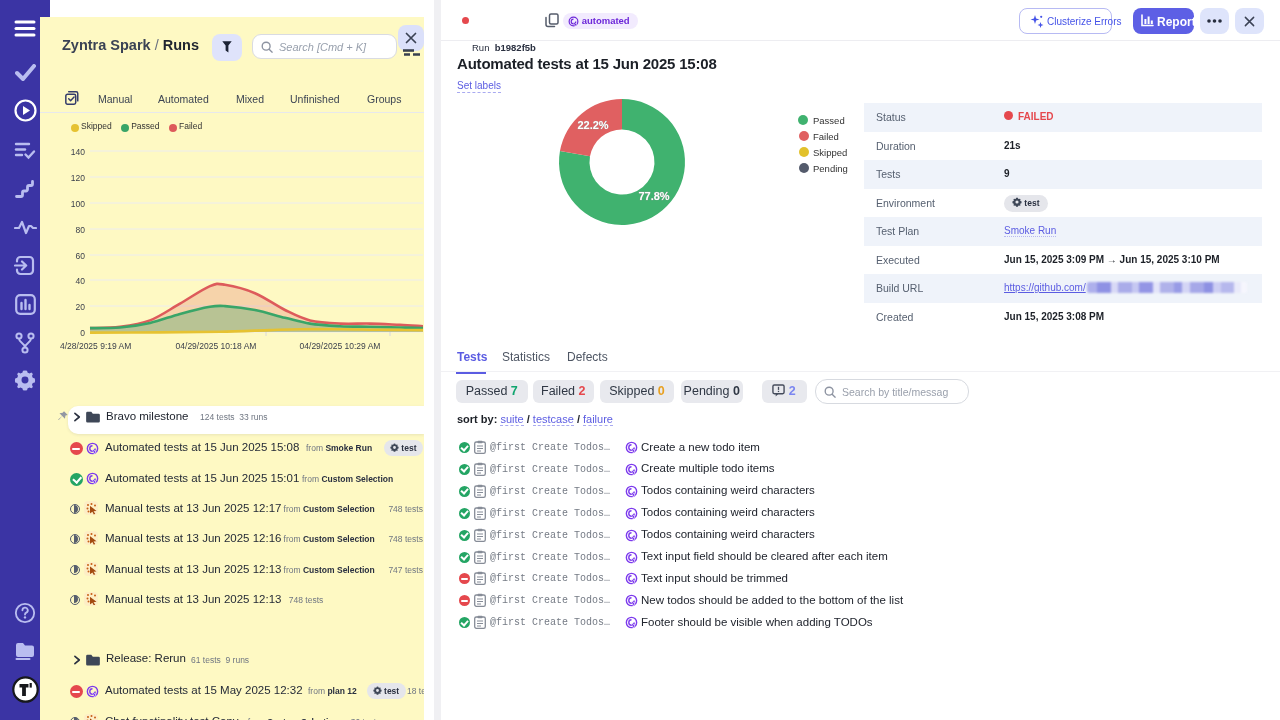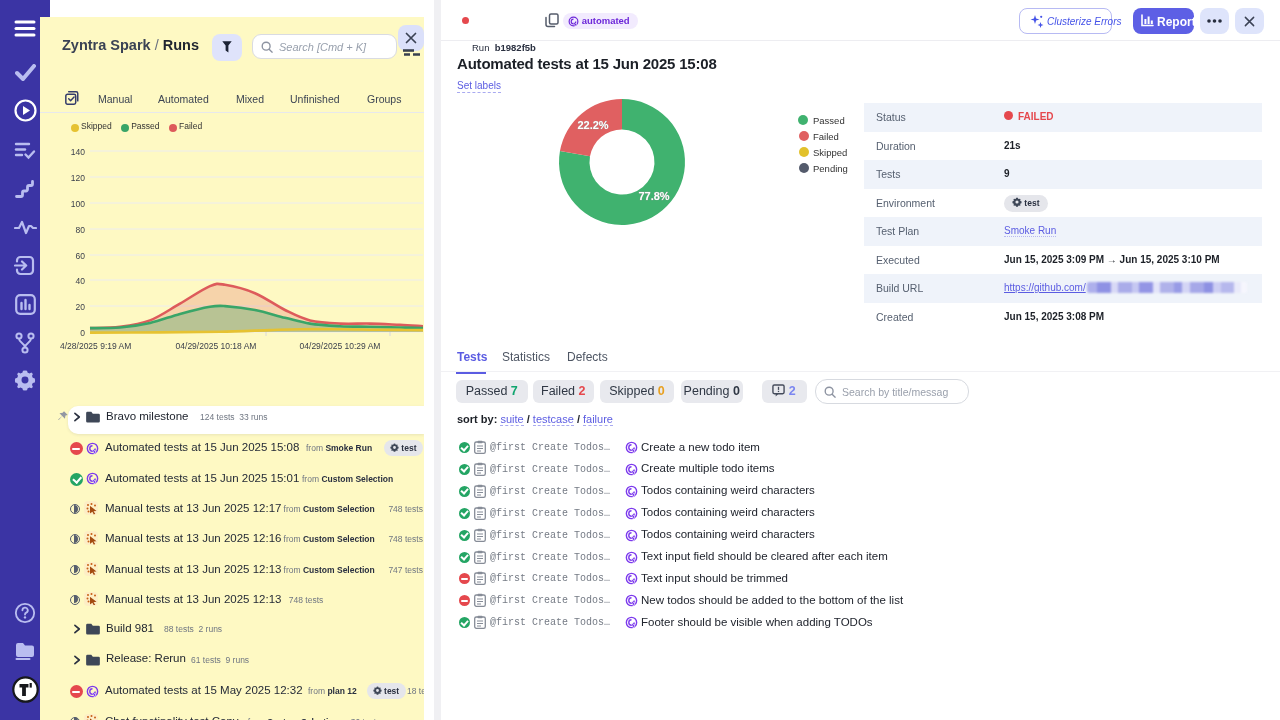--- a/index.html
+++ b/index.html
@@ -261,30 +261,20 @@
       <span class="abs" style="left:65px;top:8px;font-size:11.5px;color:#252b37;">Manual tests at 13 Jun 2025 12:13</span>
       <span class="meta" style="left:243.6px;top:10px;">from <b class="bn">Custom Selection</b></span>
       <span class="meta" style="left:348.4px;top:10px;">747 tests</span>
     </div>
     <div class="row" style="top:181.9px;">
       <span class="ico-half" style="left:30px;top:10px;"></span>
       <span class="ico-manual" style="left:44px;top:7px;"></span>
       <span class="abs" style="left:65px;top:8px;font-size:11.5px;color:#252b37;">Manual tests at 13 Jun 2025 12:13</span>
       <span class="meta" style="left:248.8px;top:10px;">748 tests</span>
     </div>
-    <div class="row" style="top:212px;">
-      <svg class="abs" style="left:31.5px;top:9px" width="10" height="10" viewBox="0 0 11 11">
-          <path d="M3.2 1.5 L8 5.5 L3.2 9.5" stroke="#2a3040" stroke-width="1.8" fill="none" stroke-linecap="round" stroke-linejoin="round"></path>
-        </svg>
-      <svg class="abs" style="left:46px;top:8px" width="14" height="12" viewBox="0 0 16 14">
-          <path d="M1.5 1 h4.5 l1.8 2.2 h6.7 a1.5 1.5 0 0 1 1.5 1.5 V12 a1.5 1.5 0 0 1 -1.5 1.5 h-13 A1.5 1.5 0 0 1 0 12 V2.5 A1.5 1.5 0 0 1 1.5 1 z" fill="#3e4757"></path>
-        </svg>
-      <span class="abs" style="left:66px;top:6.5px;font-size:11.5px;color:#20252f;">Build 981</span>
-      <span class="meta" style="left:124px;top:9px;">88 tests&nbsp; 2 runs</span>
-    </div>
     <div class="row" style="top:242.5px;">
       <svg class="abs" style="left:31.5px;top:9px" width="10" height="10" viewBox="0 0 11 11">
           <path d="M3.2 1.5 L8 5.5 L3.2 9.5" stroke="#2a3040" stroke-width="1.8" fill="none" stroke-linecap="round" stroke-linejoin="round"></path>
         </svg>
       <svg class="abs" style="left:46px;top:8px" width="14" height="12" viewBox="0 0 16 14">
           <path d="M1.5 1 h4.5 l1.8 2.2 h6.7 a1.5 1.5 0 0 1 1.5 1.5 V12 a1.5 1.5 0 0 1 -1.5 1.5 h-13 A1.5 1.5 0 0 1 0 12 V2.5 A1.5 1.5 0 0 1 1.5 1 z" fill="#3e4757"></path>
         </svg>
       <span class="abs" style="left:66px;top:6.5px;font-size:11.5px;color:#20252f;">Release: Rerun</span>
       <span class="meta" style="left:151px;top:9px;">61 tests&nbsp; 9 runs</span>
     </div>
@@ -327,21 +317,21 @@
   <span class="abs" style="left:122px;top:13px;background:#f2ebfe;border-radius:8px;height:16px;padding:2px 8px 0 5px;font-size:9.5px;font-weight:bold;color:#6d28d9;">
     <svg style="display:inline-block;vertical-align:-2.5px" width="11" height="11" viewBox="0 0 24 24">
         <g stroke="#6d28d9" fill="none" stroke-width="2.6">
           <circle cx="12" cy="12" r="9.5"></circle>
           <path d="M12 7 a5 5 0 1 0 5 5"></path>
         </g>
         <path d="M13 13 l6 6 -2.2 1 -1.5 2 -3-6.5 z" fill="#6d28d9" stroke="#f2ebfe" stroke-width="1"></path>
       </svg>
     automated</span>
 
-  <div class="abs" style="left:578px;top:8px;width:93px;height:26px;border:1px solid #b7baf3;border-radius:8px;background:#fff;font-style:italic;">
+  <div class="abs" style="left:578px;top:8px;width:93px;height:26px;border:1px solid #b7baf3;border-radius:8px;background:#fff;">
     <svg class="abs" style="left:9px;top:5px" width="16" height="16" viewBox="0 0 16 16">
       <path d="M6 1 l1.1 3.4 L10.5 5.5 l-3.4 1.1 L6 10 l-1.1-3.4 L1.5 5.5 l3.4-1.1 z" fill="#4553e8"></path>
       <path d="M11.5 8 l0.8 2.2 2.2 0.8 -2.2 0.8 -0.8 2.2 -0.8-2.2 -2.2-0.8 2.2-0.8 z" fill="#4553e8"></path>
       <circle cx="12.2" cy="2.8" r="1.1" fill="#4553e8"></circle>
     </svg>
     <span class="abs" style="left:27px;top:7px;font-size:10px;color:#4553e8;white-space:nowrap;">Clusterize Errors</span>
   </div>
   <div class="abs" style="left:692px;top:8px;width:61px;height:26px;border-radius:8px;background:#5d5fe5;">
     <svg class="abs" style="left:8px;top:6px" width="13" height="13" viewBox="0 0 13 13">
       <path d="M1 1 v10.5 h11" stroke="#fff" stroke-width="1.6" fill="none" stroke-linecap="round"></path>

